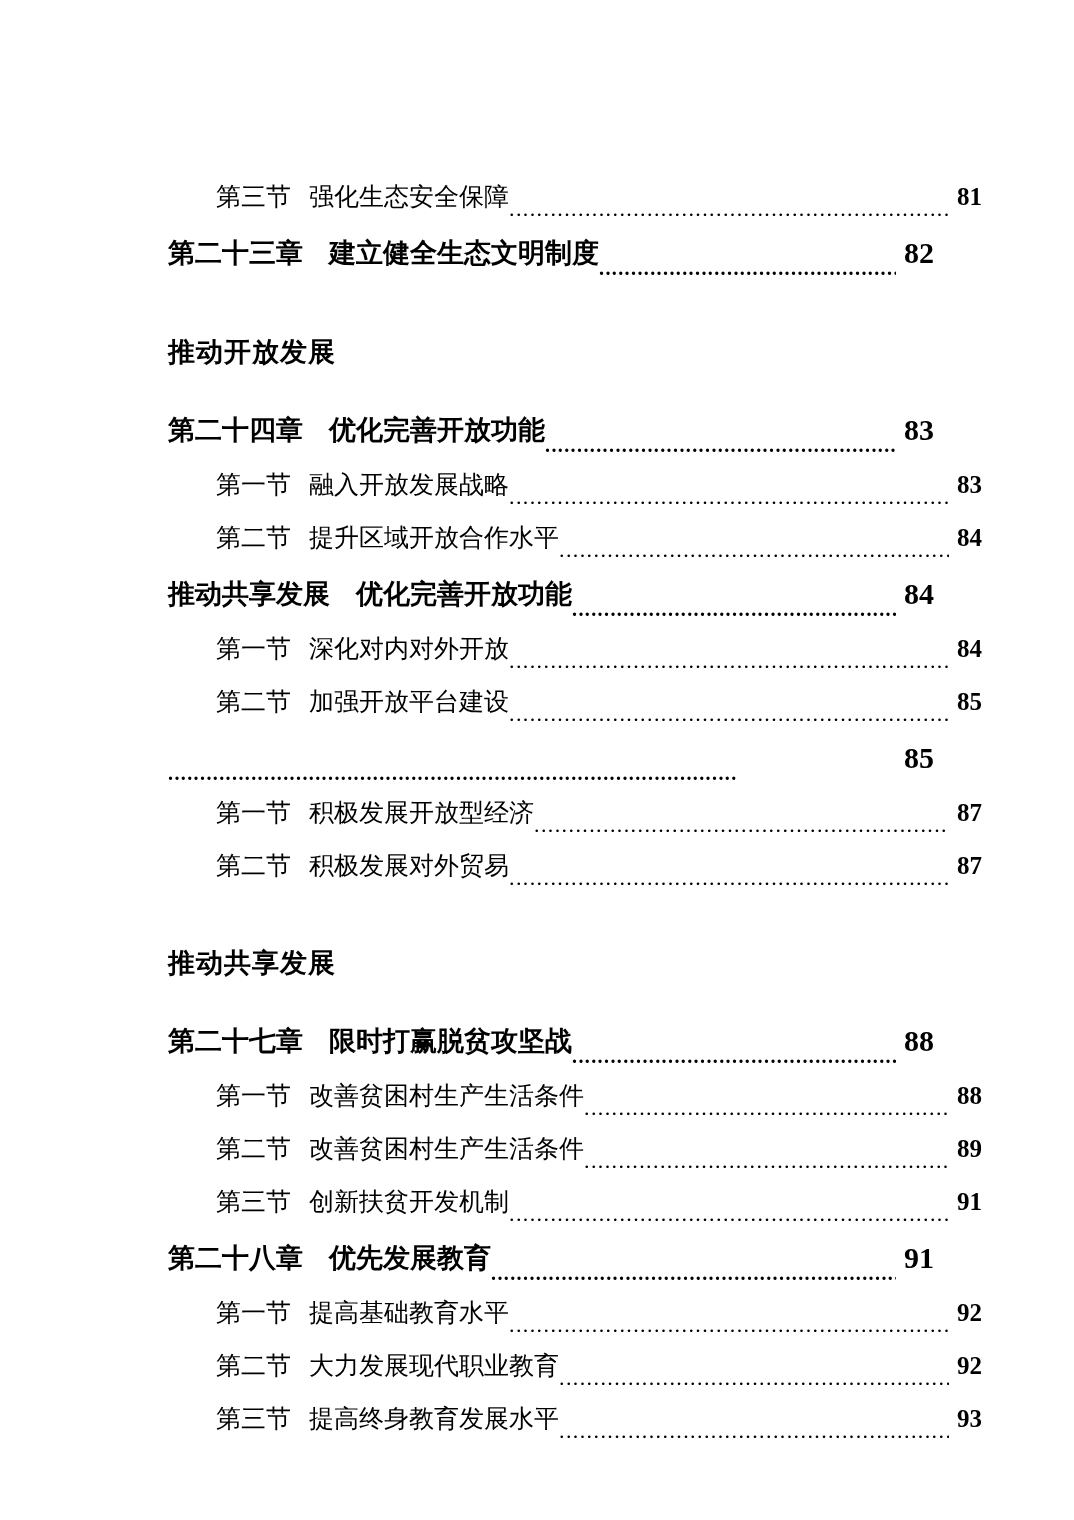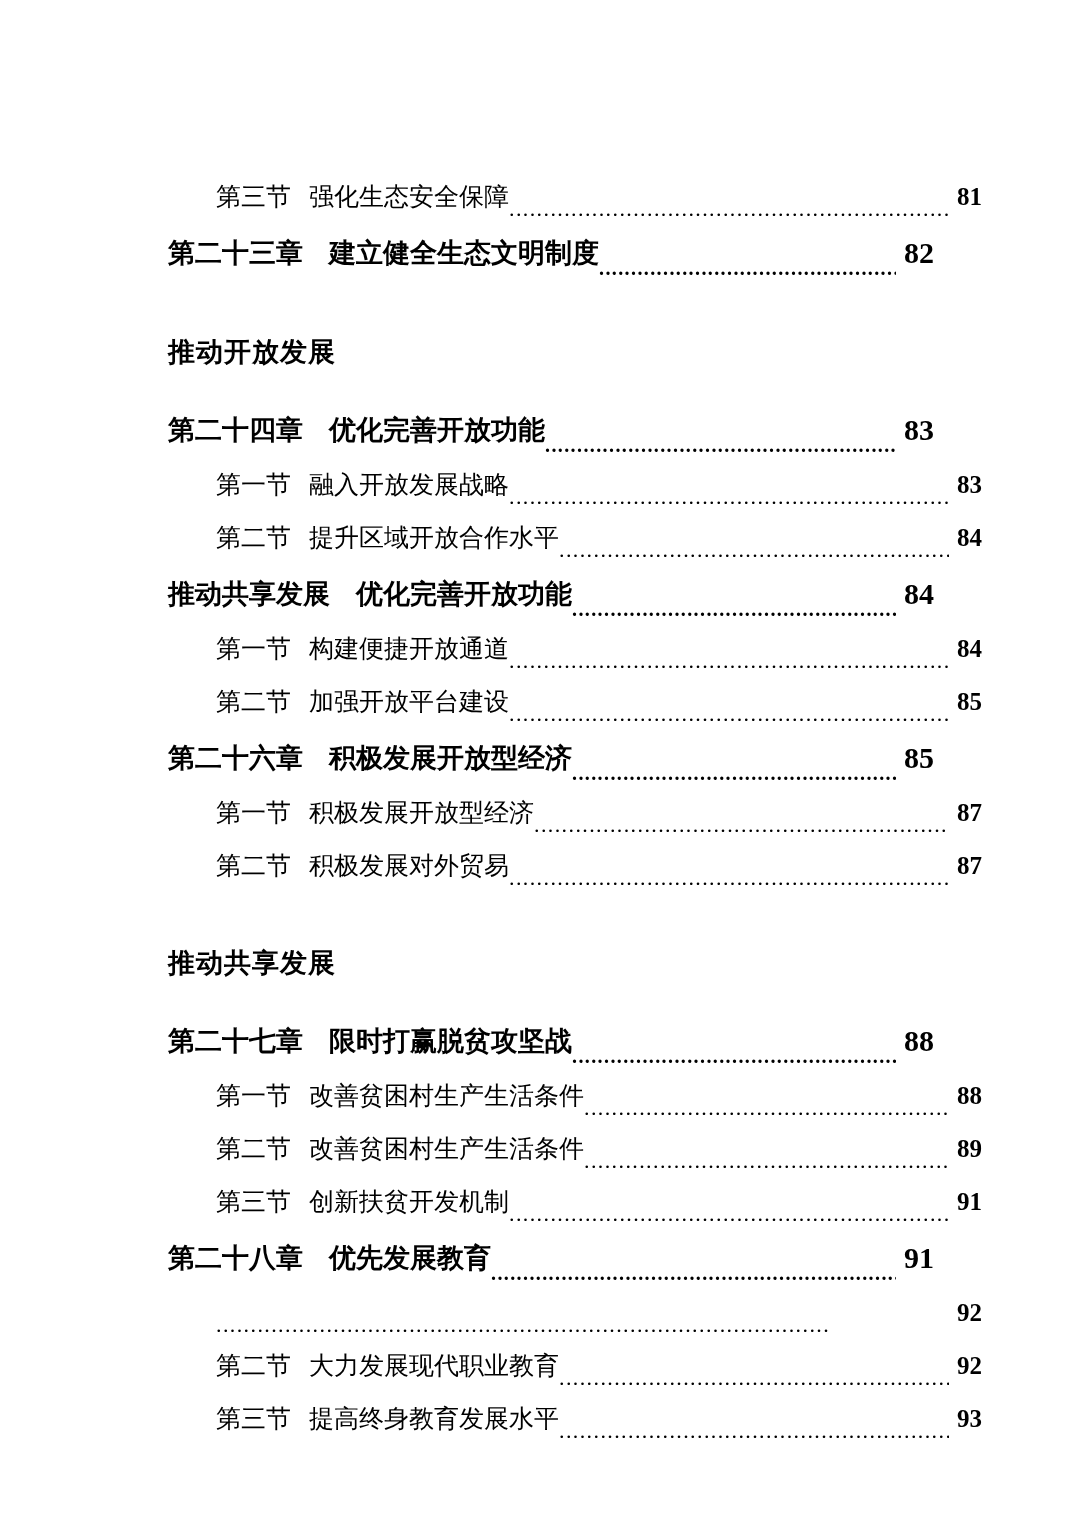--- a/index.html
+++ b/index.html
@@ -127,31 +127,30 @@
         <span class="label"><span>第二节</span><span class="title-gap"></span><span>提升区域开放合作水平</span></span>
         <span class="leader">.........................................................................................</span>
         <span class="page-no">84</span>
       </div>
       <div class="entry chapter">
         <span class="label"><span>推动共享发展</span><span class="title-gap"></span><span>优化完善开放功能</span></span>
         <span class="leader">.........................................................................................</span>
         <span class="page-no">84</span>
       </div>
       <div class="entry section">
-        <span class="label"><span>第一节</span><span class="title-gap"></span><span>构建便捷开放通道</span></span>
+        <span class="label"><span>第一节</span><span class="title-gap"></span><span>深化对内对外开放</span></span>
         <span class="leader">.........................................................................................</span>
         <span class="page-no">84</span>
       </div>
       <div class="entry section">
         <span class="label"><span>第二节</span><span class="title-gap"></span><span>加强开放平台建设</span></span>
         <span class="leader">.........................................................................................</span>
         <span class="page-no">85</span>
       </div>
       <div class="entry chapter">
-        <span class="label"><span>第二十六章</span><span class="title-gap"></span><span>积极发展开放型经济</span></span>
         <span class="leader">.........................................................................................</span>
         <span class="page-no">85</span>
       </div>
       <div class="entry section">
         <span class="label"><span>第一节</span><span class="title-gap"></span><span>积极发展开放型经济</span></span>
         <span class="leader">.........................................................................................</span>
         <span class="page-no">87</span>
       </div>
       <div class="entry section">
         <span class="label"><span>第二节</span><span class="title-gap"></span><span>积极发展对外贸易</span></span>
@@ -178,20 +177,21 @@
         <span class="label"><span>第三节</span><span class="title-gap"></span><span>创新扶贫开发机制</span></span>
         <span class="leader">.........................................................................................</span>
         <span class="page-no">91</span>
       </div>
       <div class="entry chapter">
         <span class="label"><span>第二十八章</span><span class="title-gap"></span><span>优先发展教育</span></span>
         <span class="leader">.........................................................................................</span>
         <span class="page-no">91</span>
       </div>
       <div class="entry section">
+        <span class="label"><span>第一节</span><span class="title-gap"></span><span>提高基础教育水平</span></span>
         <span class="leader">.........................................................................................</span>
         <span class="page-no">92</span>
       </div>
       <div class="entry section">
         <span class="label"><span>第二节</span><span class="title-gap"></span><span>大力发展现代职业教育</span></span>
         <span class="leader">.........................................................................................</span>
         <span class="page-no">92</span>
       </div>
       <div class="entry section">
         <span class="label"><span>第三节</span><span class="title-gap"></span><span>提高终身教育发展水平</span></span>

